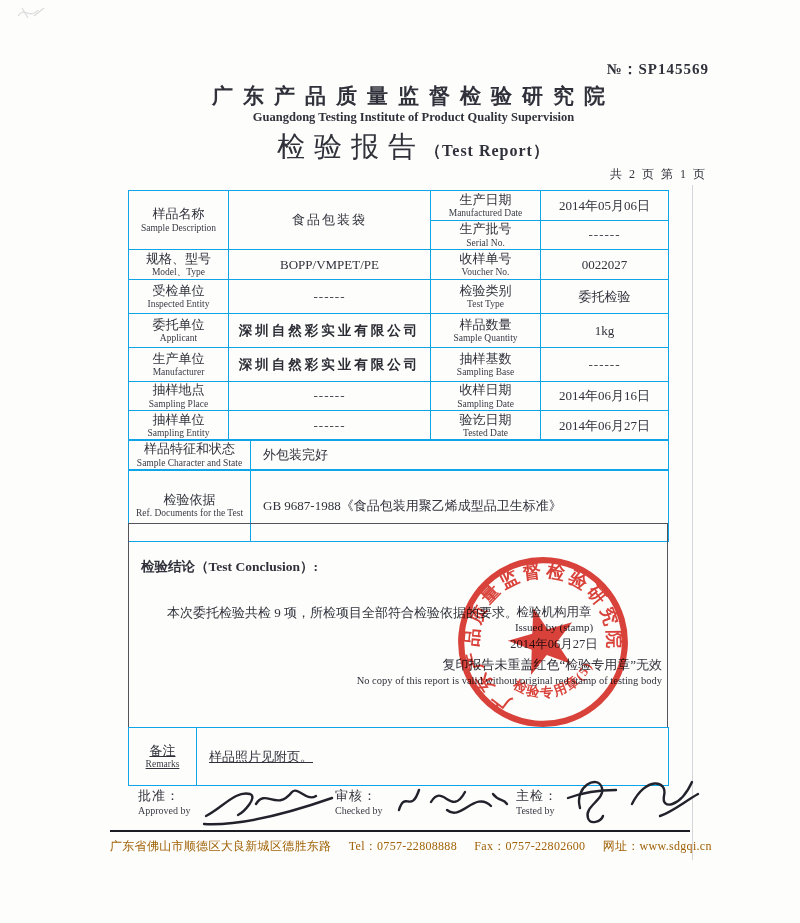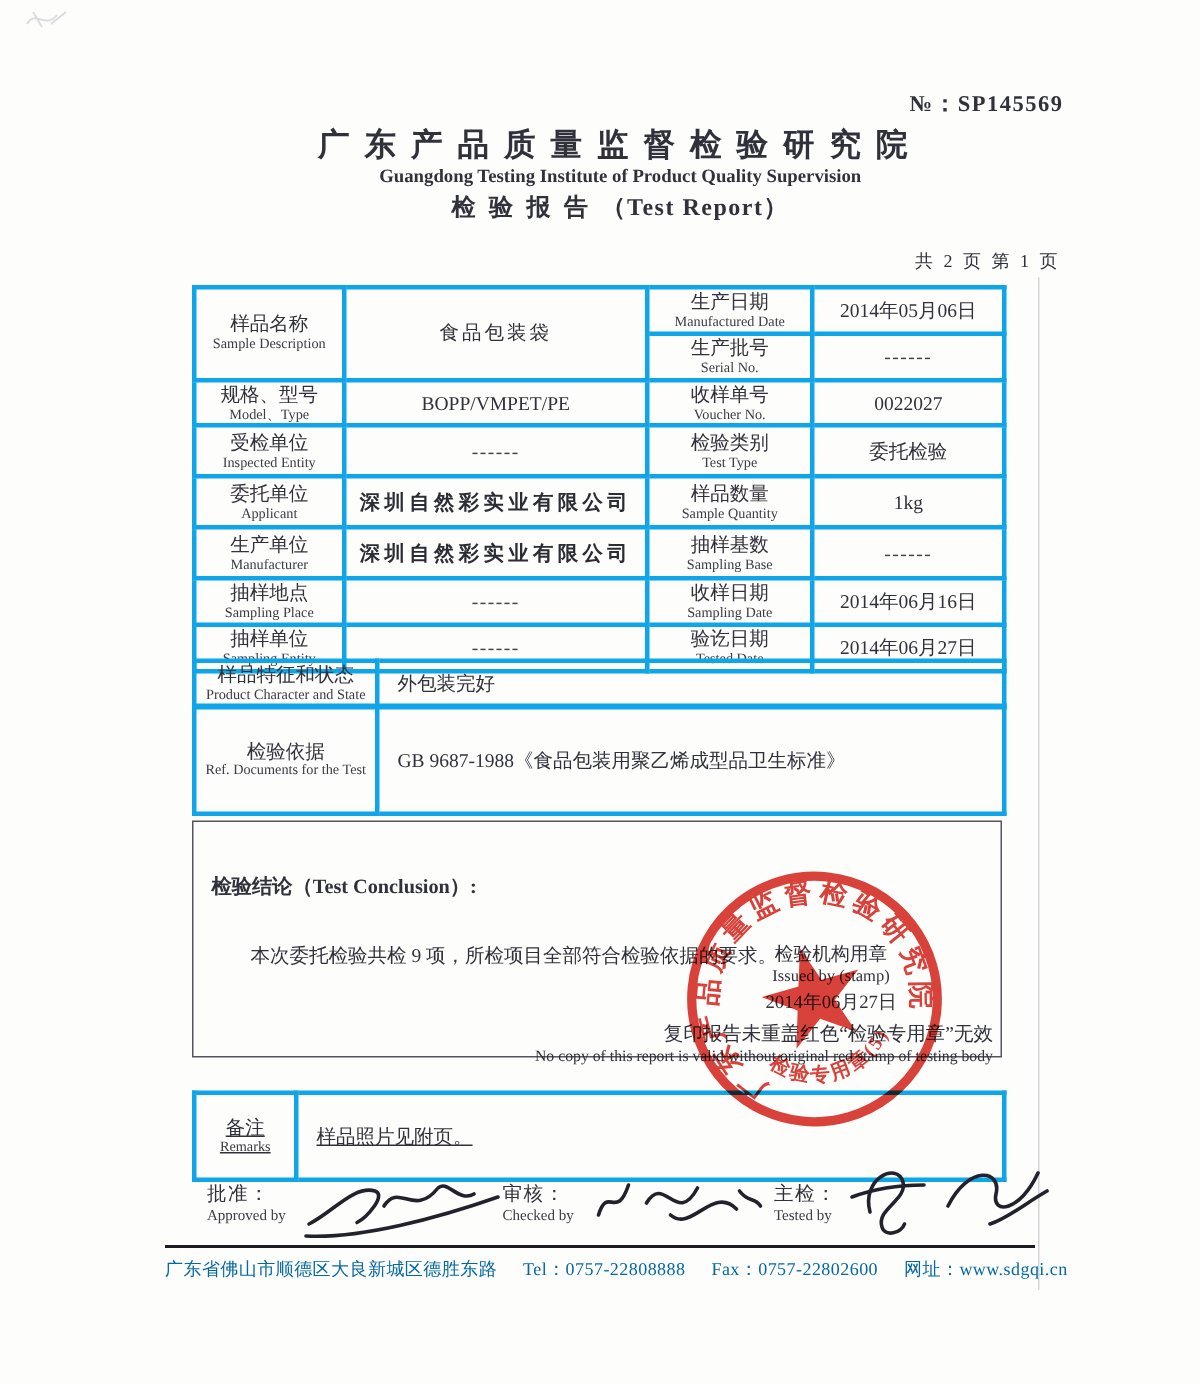--- a/index.html
+++ b/index.html
@@ -10,37 +10,37 @@
     color:#30313a;
     padding-left:27px;
   }
   
   .report-no{position:absolute;top:60px;right:118px;font-size:15px;font-weight:bold;letter-spacing:1px;}
   .institute-cn{position:absolute;top:82px;left:0;width:100%;text-align:center;
     font-size:21px;font-weight:600;letter-spacing:10px;}
   .institute-en{position:absolute;top:110px;left:0;width:100%;text-align:center;
     font-size:12.5px;font-weight:bold;}
   .doc-title{position:absolute;top:128px;left:0;width:100%;text-align:center;}
-  .doc-title .t-cn{font-size:16px;font-weight:bold;letter-spacing:9px;}
+  .doc-title .t-cn{font-size:28px;font-weight:normal;letter-spacing:9px;}
   .doc-title .t-en{font-size:16px;font-weight:bold;letter-spacing:1px;}
   .page-info{position:absolute;top:166px;right:120px;font-size:12px;letter-spacing:2px;}
 
   
   table{border-collapse:collapse;table-layout:fixed;position:absolute;left:128px;background:transparent;}
-  td{border:3px solid #0ea5e9;padding:0 2px;vertical-align:middle;text-align:center;overflow:hidden;}
+  td{border:1px solid #0ea5e9;padding:0 2px;vertical-align:middle;text-align:center;overflow:hidden;}
   .cn{font-size:13px;line-height:1.3;}
   .en{font-size:9.5px;line-height:1.15;color:#3a3b44;}
   .val{font-size:13px;}
   .dash{letter-spacing:1px;color:#41424b;}
   .company{font-weight:bold;letter-spacing:3px;font-size:13.5px;color:#2b2c34;}
   .left-val{text-align:left;padding-left:12px;}
 
   
-  .concl{position:absolute;left:128px;top:523px;width:540px;height:158px;
-    border:1px solid #53545c;box-sizing:border-box;margin-top:24px;}
+  .concl{position:absolute;left:128px;top:523px;width:540px;height:205px;
+    border:1px solid #53545c;box-sizing:border-box;}
   .concl-heading{position:absolute;left:12px;top:34px;font-weight:bold;font-size:13.5px;z-index:1;}
   .concl-text{position:absolute;left:38px;top:80px;font-size:13px;z-index:1;}
   .stamp-meta{position:absolute;left:300px;top:80px;width:250px;text-align:center;z-index:1;}
   .stamp-meta .m1{font-size:12.5px;}
   .stamp-meta .m2{font-size:11px;}
   .stamp-meta .m3{font-size:12.5px;margin-top:3px;}
   .notice-cn{position:absolute;right:5px;top:132px;font-size:13px;z-index:1;}
   .notice-en{position:absolute;right:5px;top:151px;font-size:10.5px;z-index:1;}
   .stamp{position:absolute;left:326px;top:30px;width:176px;height:176px;
     transform:rotate(-16deg);opacity:.88;mix-blend-mode:multiply;z-index:2;}
@@ -48,21 +48,21 @@
   
   .sig-row{position:absolute;left:128px;top:788px;width:560px;height:48px;text-decoration:underline;}
   .sig-group{position:absolute;top:0;}
   .sig-label .cn{font-size:13px;letter-spacing:1px;}
   .sig-label .en{font-size:10px;}
   .sig-svg{position:absolute;}
   .sig-svg path{fill:none;stroke:#22222c;stroke-width:2.4;stroke-linecap:round;}
 
   
   .footer-rule{position:absolute;left:110px;top:830px;width:580px;border-top:2.5px solid #1c1c24;}
-  .footer-line{position:absolute;left:110px;top:838px;width:600px;font-size:12px;color:#0369a1;
+  .footer-line{position:absolute;left:110px;top:838px;width:600px;font-size:12px;color:#a16207;
     white-space:nowrap;letter-spacing:.3px;}
   .footer-line span{margin-right:14px;}
 
   
   .smudge{position:absolute;left:14px;top:2px;opacity:.35;}
   .edge-line{position:absolute;left:692px;top:185px;height:675px;width:1px;
     background:rgba(110,112,125,.28);}
 </style>
 </head>
 <body>
@@ -188,21 +188,21 @@
 
   <table style="top:439px;width:540px;">
     <colgroup>
         <col style="width:122px">
         <col style="width:418px">
       </colgroup>
     <tbody>
         <tr style="height:31px">
       <td>
         <div class="cn">样品特征和状态</div>
-        <div class="en">Product Character and State</div>
+        <div class="en">Sample Character and State</div>
       </td>
       <td class="val left-val">外包装完好</td>
     </tr>
   </tbody>
     </table>
 
   <table style="top:469px;width:540px;">
     <colgroup>
         <col style="width:122px">
         <col style="width:418px">

